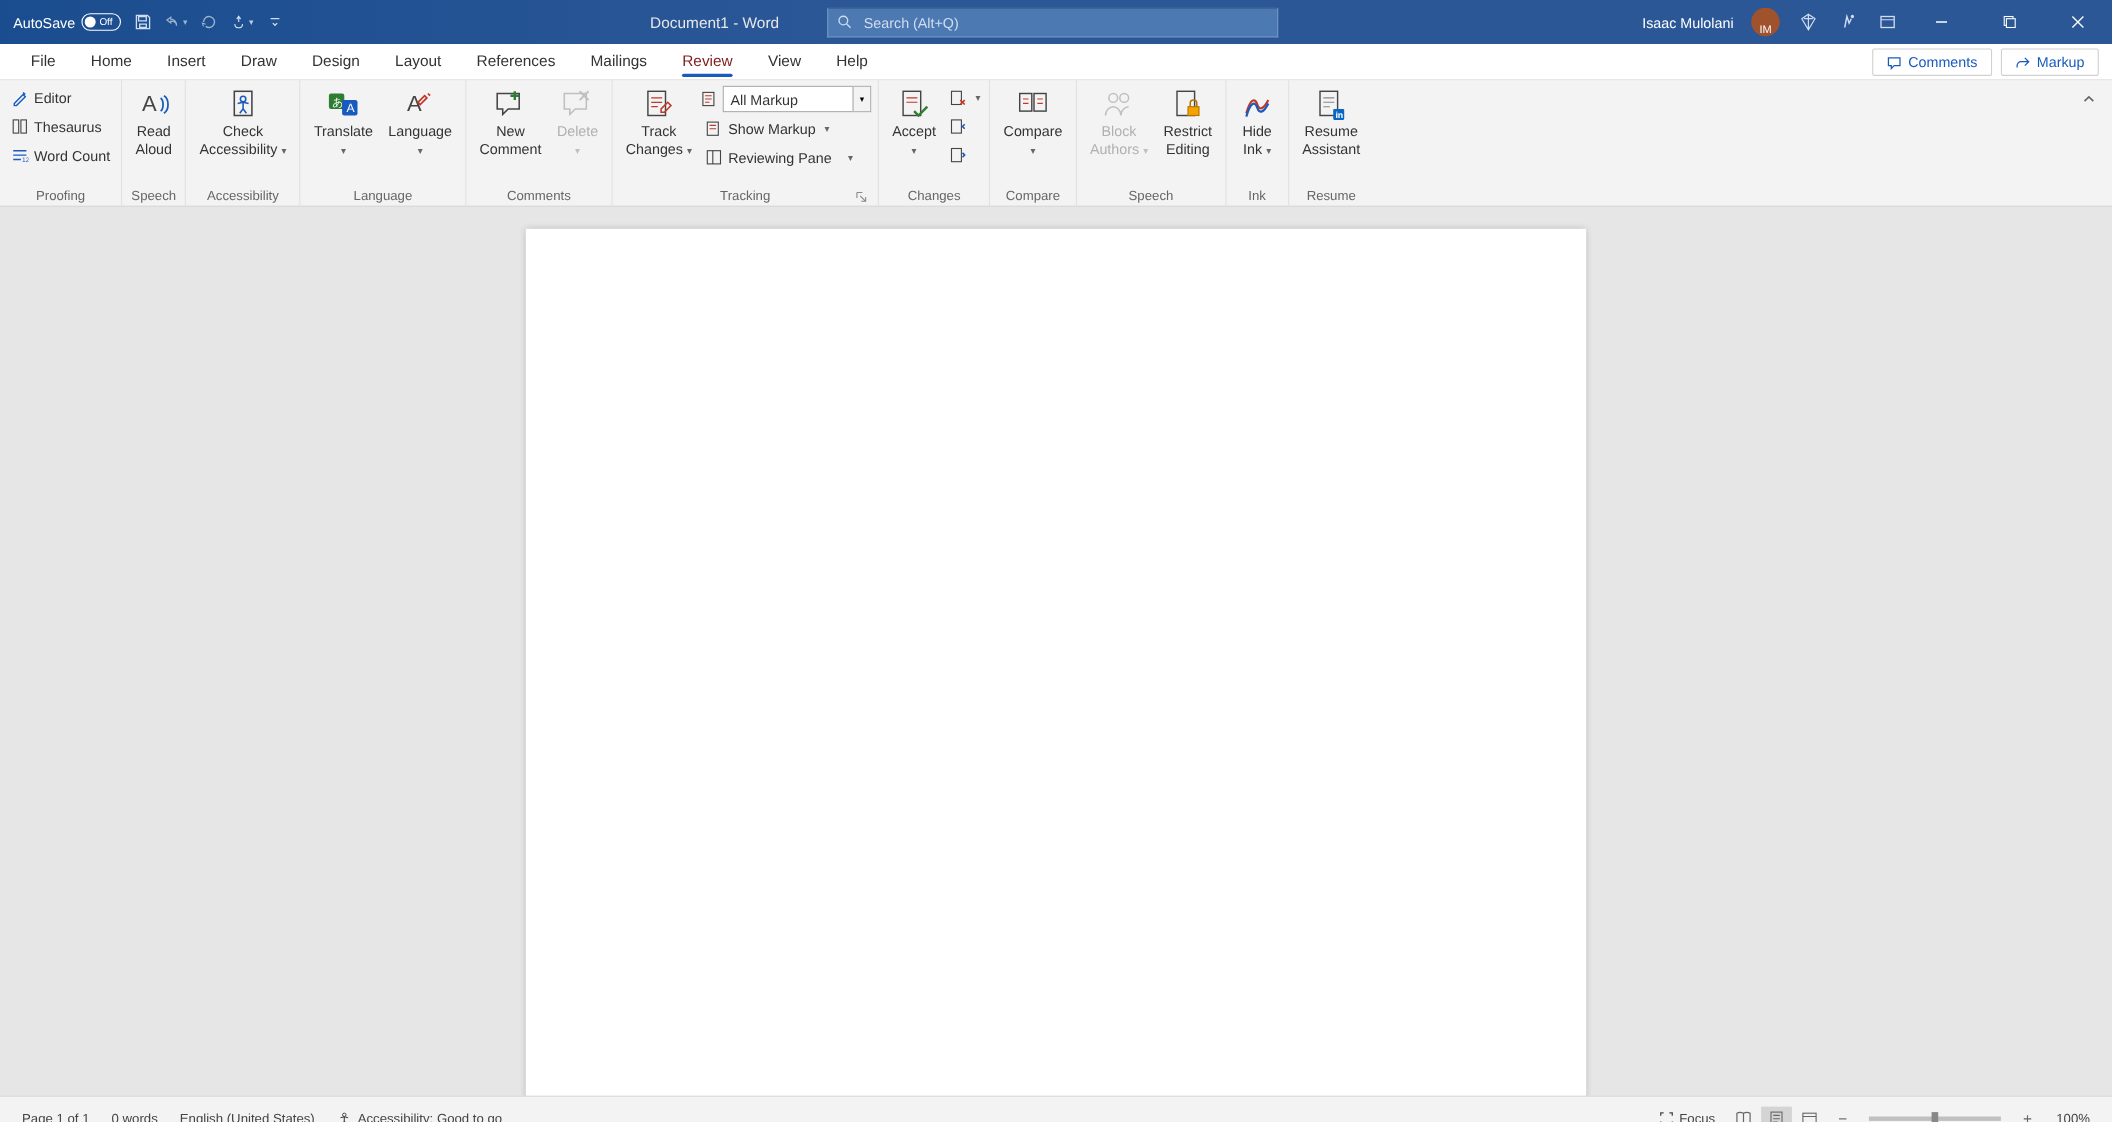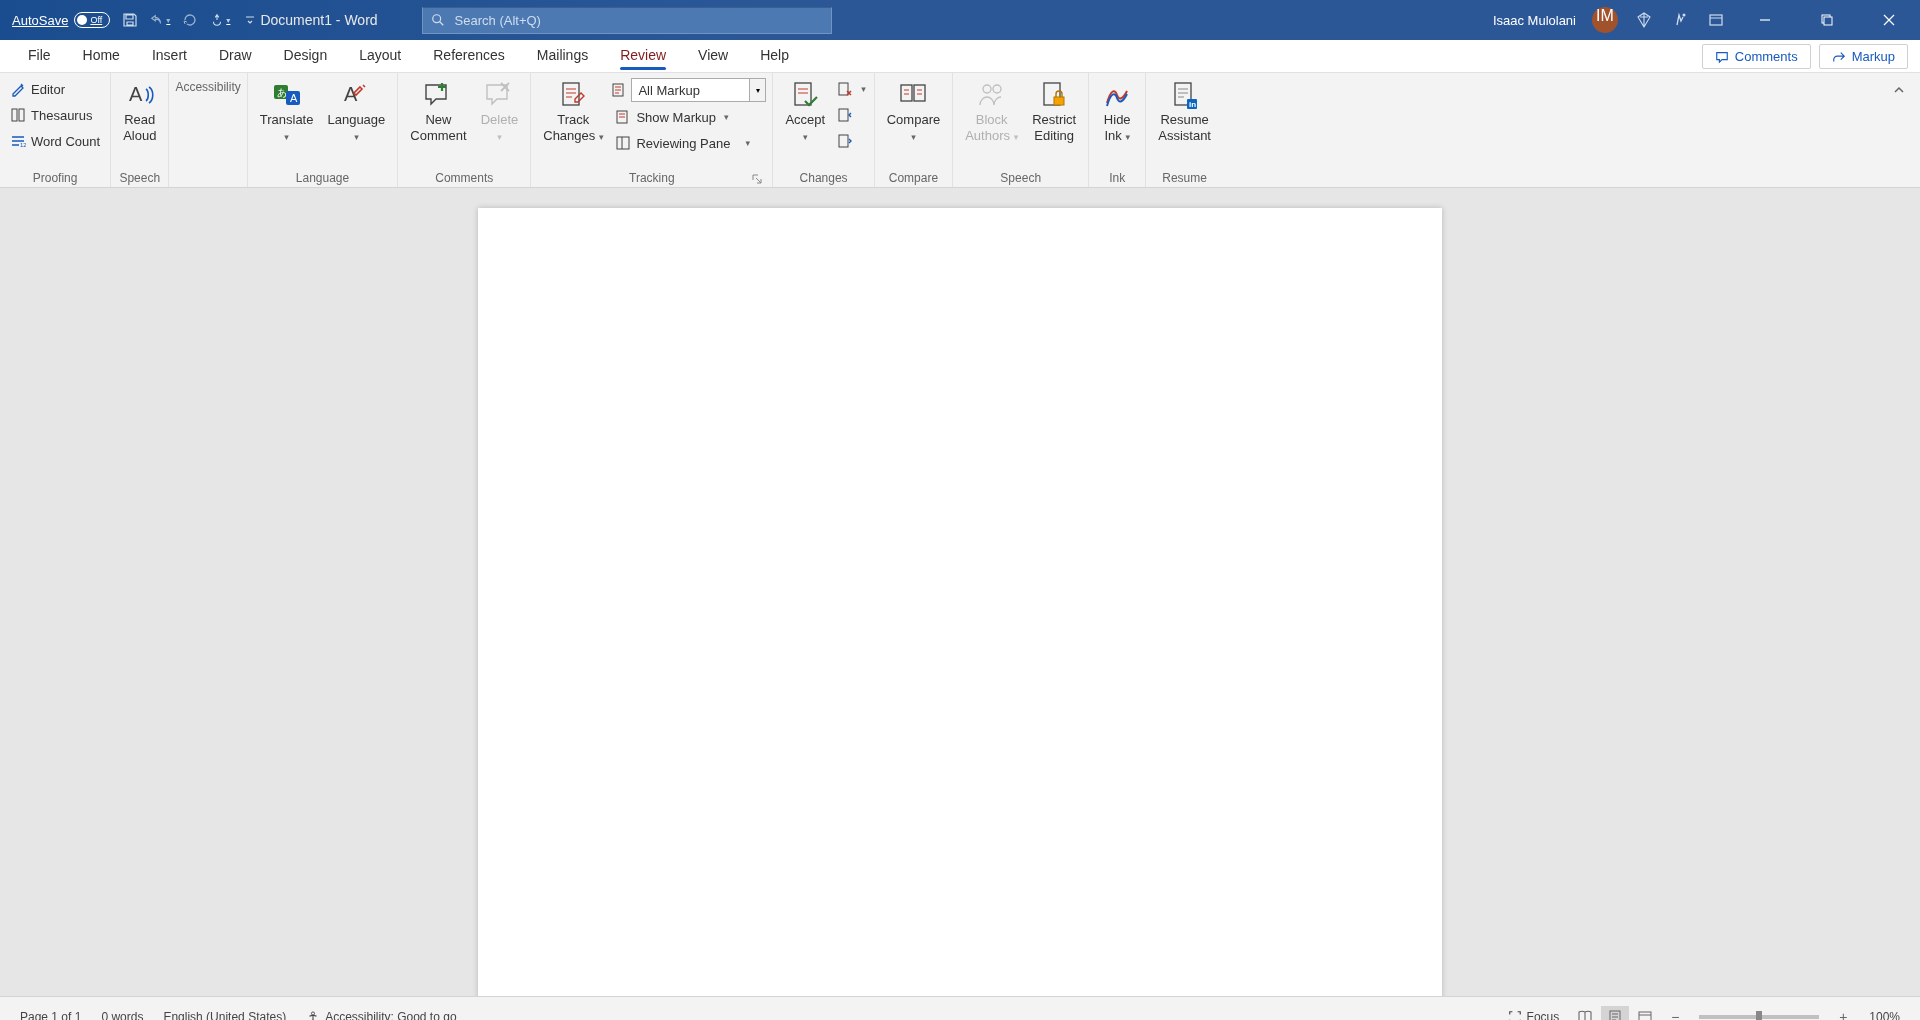--- a/index.html
+++ b/index.html
@@ -1,33 +1,33 @@
 <!DOCTYPE html>
 <html><head>
 <meta charset="utf-8">
 <style>
 * { margin: 0; padding: 0; box-sizing: border-box; font-family: 'Segoe UI', Tahoma, sans-serif; }
 body { background: #e6e6e6; width: 1920px; height: 1020px; overflow: hidden; user-select: none; }
 
 
 .title-bar { height: 40px; background: linear-gradient(to right, #1a4d8f, #2b5797 40%, #2b5797); display: flex; align-items: center; color: #fff; font-size: 13px; }
-.title-left { display: flex; align-items: center; gap: 10px; padding-left: 12px; text-decoration: underline; }
+.title-left { display: flex; align-items: center; gap: 10px; padding-left: 12px; }
 .autosave-toggle { display: flex; align-items: center; gap: 6px; }
 .toggle-switch { width: 36px; height: 16px; border: 1.5px solid #fff; border-radius: 10px; position: relative; display: flex; align-items: center; }
 .toggle-knob { width: 10px; height: 10px; background: #fff; border-radius: 50%; margin-left: 2px; }
 .toggle-off { font-size: 9px; margin-left: 3px; color: #fff; }
 .qat-icon { width: 20px; height: 20px; display: flex; align-items: center; justify-content: center; color: #b8cde4; cursor: pointer; }
-.title-center { flex: 1; display: flex; align-items: center; justify-content: flex-start; gap: 4px; }
+.title-center { flex: 1; display: flex; align-items: center; justify-content: center; gap: 4px; }
 .doc-title { color: #e8e8e8; font-size: 14px; }
 .search-box { width: 410px; height: 27px; background: #4d79b3; border: 1px solid #7095c3; border-top-color: #385f8f; display: flex; align-items: center; padding: 0 8px; gap: 10px; margin-left: 40px; }
 .search-box input { background: transparent; border: none; color: #000000; font-size: 13px; outline: none; flex: 1; }
 .search-box input::placeholder { color: #cfddee; }
 .title-right { display: flex; align-items: center; gap: 16px; padding-right: 8px; }
 .user-name { font-size: 13px; }
-.avatar { width: 26px; height: 26px; border-radius: 50%; background: #a0522d; display: flex; align-items: flex-start; justify-content: center; font-size: 16px; color: #fff; }
+.avatar { width: 26px; height: 26px; border-radius: 50%; background: #a0522d; display: flex; align-items: flex-end; justify-content: center; font-size: 10px; color: #fff; }
 .win-btn { width: 46px; height: 40px; display: flex; align-items: center; justify-content: center; cursor: pointer; color: #fff; }
 
 
 .tabs-row { height: 33px; background: #fff; display: flex; align-items: flex-end; padding: 0 12px; border-bottom: 1px solid #e1e1e1; }
 .tab { padding: 7px 16px 9px; font-size: 14px; color: #333; cursor: pointer; position: relative; }
 .tab.active { color: #7f1d1d; }
 .tab.active::after { content: ''; position: absolute; bottom: 2px; left: 16px; right: 16px; height: 3px; background: #185abd; border-radius: 2px; }
 .tabs-right { margin-left: auto; display: flex; gap: 8px; align-items: center; padding-bottom: 3px; }
 .comments-btn, .share-btn { border: 1px solid #d0d0d0; background: #fff; padding: 4px 12px; font-size: 13px; color: #185abd; display: flex; align-items: center; gap: 6px; cursor: pointer; border-radius: 2px; }
 
@@ -232,20 +232,31 @@
             <path d="M22 10c3 2 3 10 0 12M25 8c5 3 5 13 0 16" fill="none" stroke="#185abd" stroke-width="1.6"></path>
           </svg>
         <div class="lbl" style="white-space:pre">Read
 Aloud</div>
       </div>
     </div>
     <div class="group-label">Speech</div>
   </div>
 
   <div class="group">
+    <div class="group-content">
+      <div class="lg-btn">
+        <svg class="ico-lg" viewBox="0 0 32 32">
+            <rect x="8" y="4" width="16" height="22" fill="none" stroke="#444" stroke-width="1.4"></rect>
+            <circle cx="16" cy="11" r="2.5" fill="none" stroke="#185abd" stroke-width="1.4"></circle>
+            <path d="M11 15l5-1 5 1M16 14v6M13 24l3-4 3 4" fill="none" stroke="#185abd" stroke-width="1.4"></path>
+          </svg>
+        <div class="lbl" style="white-space:pre"><span>Check
+Accessibility</span> <span class="dd-arrow">▾</span></div>
+      </div>
+    </div>
     <div class="group-label">Accessibility</div>
   </div>
 
   <div class="group">
     <div class="group-content">
       <div class="lg-btn">
         <svg class="ico-lg" viewBox="0 0 32 32">
             <rect x="3" y="6" width="14" height="14" fill="#2e7d32" rx="2"></rect>
             <text x="6" y="17" font-size="10" fill="#fff">あ</text>
             <rect x="15" y="12" width="14" height="14" fill="#185abd" rx="2"></rect>

